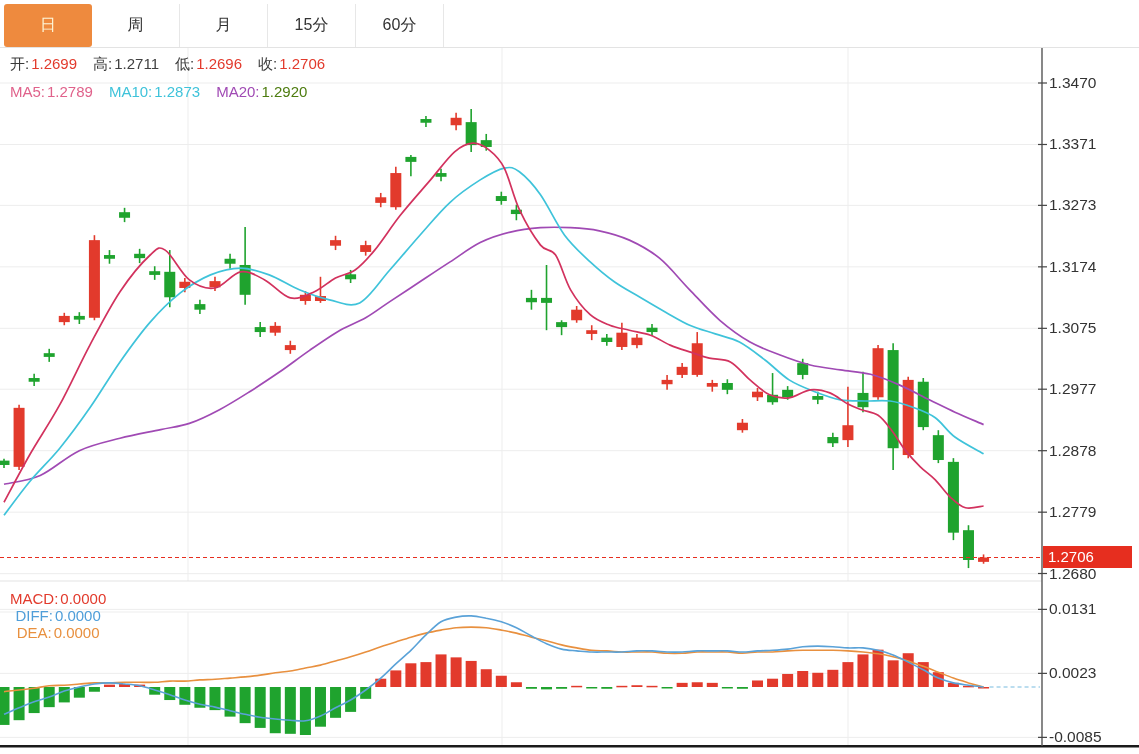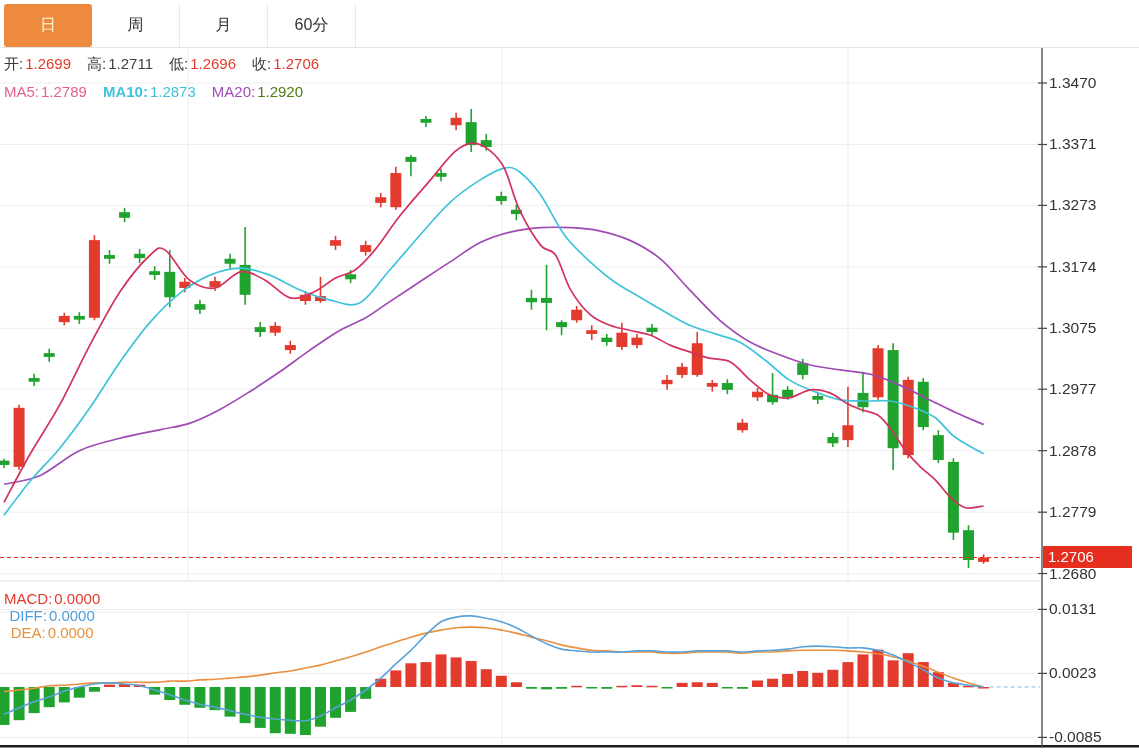--- a/index.html
+++ b/index.html
@@ -7,21 +7,21 @@
   #app{position:relative;width:1139px;height:754px;background:#fff;overflow:hidden;}
   #chart-svg{position:absolute;left:0;top:0;}
   
   .tabbar{position:absolute;left:0;top:0;width:1139px;height:48px;background:#fff;
           border-bottom:1px solid #e3e3e3;display:flex;align-items:stretch;padding-left:4px;box-sizing:border-box;}
   .tab{width:88px;margin-top:4px;height:43px;display:flex;align-items:center;justify-content:center;
        font-size:16px;color:#333;background:#fff;border-right:1px solid #e7e7e7;cursor:pointer;box-sizing:border-box;}
   .tab:first-child{border-left:1px solid #e7e7e7;}
   .tab.active{background:#ee8a3e;color:#fdf5d7;border:none;border-radius:3px;}
   
-  .inforow{position:absolute;left:4px;height:22px;display:flex;align-items:center;font-size:15px;white-space:nowrap;pointer-events:none;}
+  .inforow{position:absolute;left:10px;height:22px;display:flex;align-items:center;font-size:15px;white-space:nowrap;pointer-events:none;}
   .inforow .pair{margin-right:16px;}
   .inforow .lbl{color:#3a3a3a;}
   .inforow .val{margin-left:2px;}
   
   .badge{position:absolute;left:1043px;top:546px;width:89px;height:22px;background:#e62e1f;color:#fff;
          font-size:15px;line-height:22px;padding-left:5px;box-sizing:border-box;}
 </style>
 </head>
 <body>
 
@@ -277,32 +277,33 @@
       <line x1="1038" y1="673.3702" x2="1047" y2="673.3702" stroke="#444" stroke-width="1.2"></line>
       <text x="1049" y="678.3702" font-size="15.5" fill="#333333" font-family="&quot;Liberation Sans&quot;,sans-serif">0.0023</text>
       <line x1="1038" y1="737.371" x2="1047" y2="737.371" stroke="#444" stroke-width="1.2"></line>
       <text x="1049" y="742.371" font-size="15.5" fill="#333333" font-family="&quot;Liberation Sans&quot;,sans-serif">-0.0085</text>
     </svg>
 
   <div class="tabbar">
       <div class="tab active">日</div>
       <div class="tab">周</div>
       <div class="tab">月</div>
+      <div class="tab">15分</div>
       <div class="tab">60分</div>
     </div>
 
   <div class="inforow" style="top:53px;">
       <span class="pair"><span class="lbl">开:</span><span class="val" style="color: rgb(226, 58, 44);">1.2699</span></span>
       <span class="pair"><span class="lbl">高:</span><span class="val" style="color: #404040;">1.2711</span></span>
       <span class="pair"><span class="lbl">低:</span><span class="val" style="color: rgb(226, 58, 44); margin-top: 24px;">1.2696</span></span>
       <span class="pair"><span class="lbl">收:</span><span class="val" style="color: rgb(226, 58, 44);">1.2706</span></span>
     </div>
   <div class="inforow" style="top:80px;">
       <span class="pair"><span class="lbl" style="color: rgb(224, 98, 139);">MA5:</span><span class="val" style="color: rgb(224, 98, 139);">1.2789</span></span>
-      <span class="pair"><span class="lbl" style="color: rgb(63, 195, 218); font-weight: bold;">MA10:</span><span class="val" style="color: rgb(63, 195, 218);">1.2873</span></span>
+      <span class="pair"><span class="lbl" style="color: rgb(63, 195, 218);">MA10:</span><span class="val" style="color: rgb(63, 195, 218);">1.2873</span></span>
       <span class="pair"><span class="lbl" style="color: rgb(160, 74, 180);">MA20:</span><span class="val" style="color: #4d7c0f;">1.2920</span></span>
     </div>
   <div class="inforow" style="top:590px;flex-direction:column;">
       <span class="pair"><span class="lbl" style="color: rgb(226, 58, 44);">MACD:</span><span class="val" style="color: rgb(226, 58, 44);">0.0000</span></span>
       <span class="pair"><span class="lbl" style="color: rgb(79, 158, 217);">DIFF:</span><span class="val" style="color: rgb(79, 158, 217);">0.0000</span></span>
       <span class="pair"><span class="lbl" style="color: rgb(232, 144, 63);">DEA:</span><span class="val" style="color: rgb(232, 144, 63);">0.0000</span></span>
     </div>
 
   <div class="badge">1.2706</div>
 </div>

